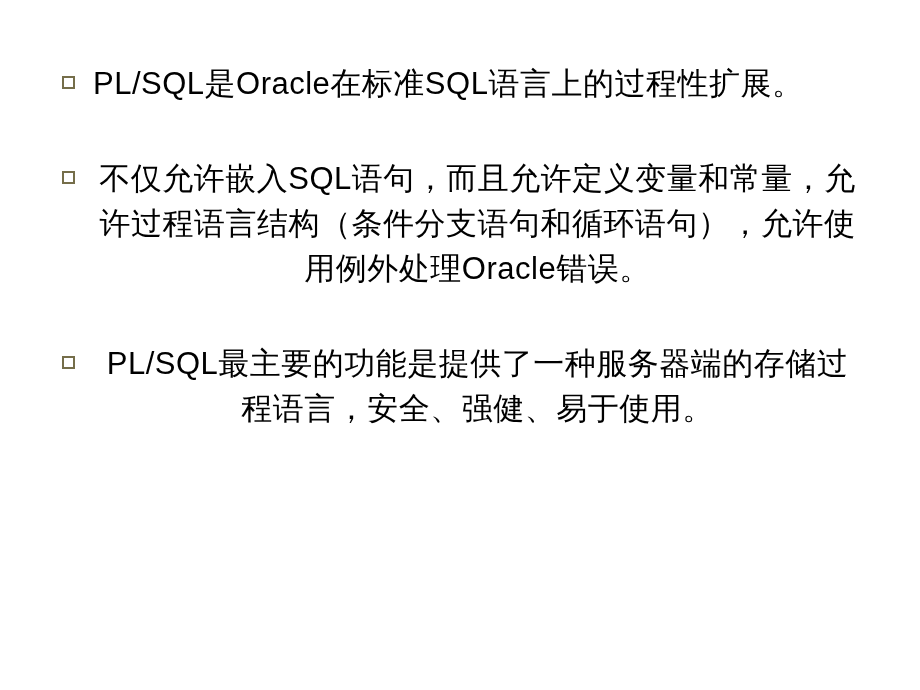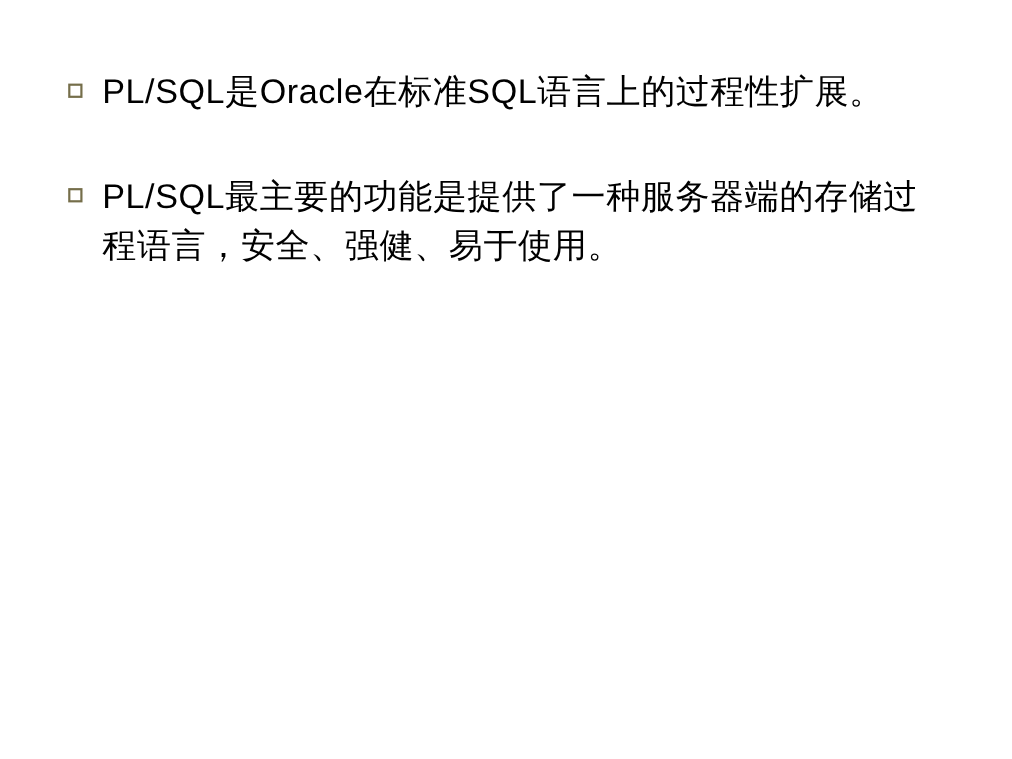--- a/index.html
+++ b/index.html
@@ -30,20 +30,21 @@
       margin-bottom: 14px;
       padding-left: 2px;
     }
     .title-underline {
       height: 3px;
       background: #756e4a;
       width: 100%;
     }
     .content {
       padding-left: 4px;
+      text-align: center;
     }
     .bullet-item {
       display: flex;
       align-items: flex-start;
       margin-bottom: 50px;
     }
     .bullet-marker {
       width: 13px;
       height: 13px;
       border: 2px solid #756e4a;
@@ -62,16 +63,20 @@
 <body>
 
 <div class="slide">
   <div class="content">
     <div class="bullet-item">
       <div class="bullet-marker"></div>
       <div class="bullet-text">PL/SQL是Oracle在标准SQL语言上的过程性扩展。</div>
     </div>
     <div class="bullet-item">
       <div class="bullet-marker"></div>
+      <div class="bullet-text">不仅允许嵌入SQL语句，而且允许定义变量和常量，允许过程语言结构（条件分支语句和循环语句），允许使用例外处理Oracle错误。</div>
+    </div>
+    <div class="bullet-item">
+      <div class="bullet-marker"></div>
       <div class="bullet-text">PL/SQL最主要的功能是提供了一种服务器端的存储过程语言，安全、强健、易于使用。</div>
     </div>
   </div>
 </div>
 
 </body></html>

